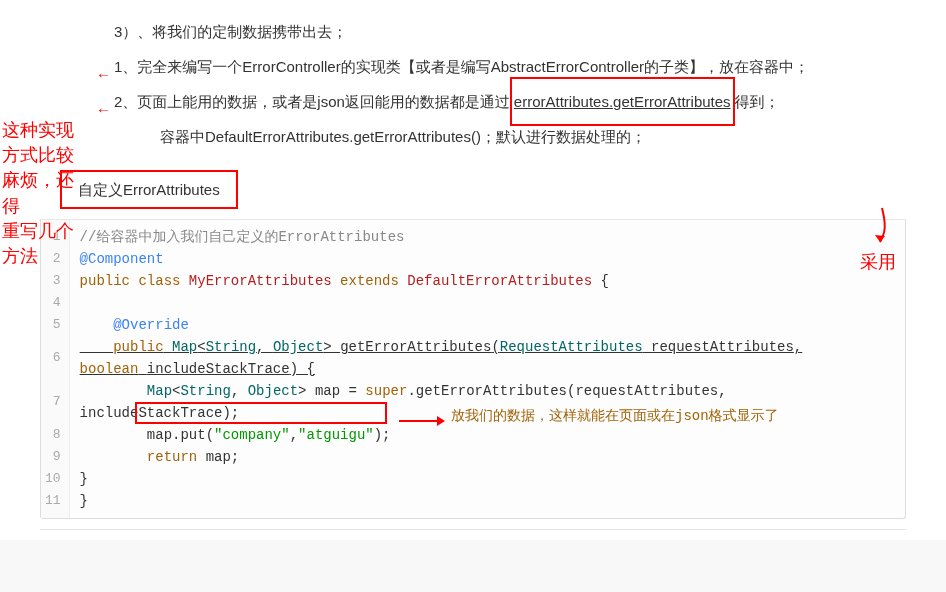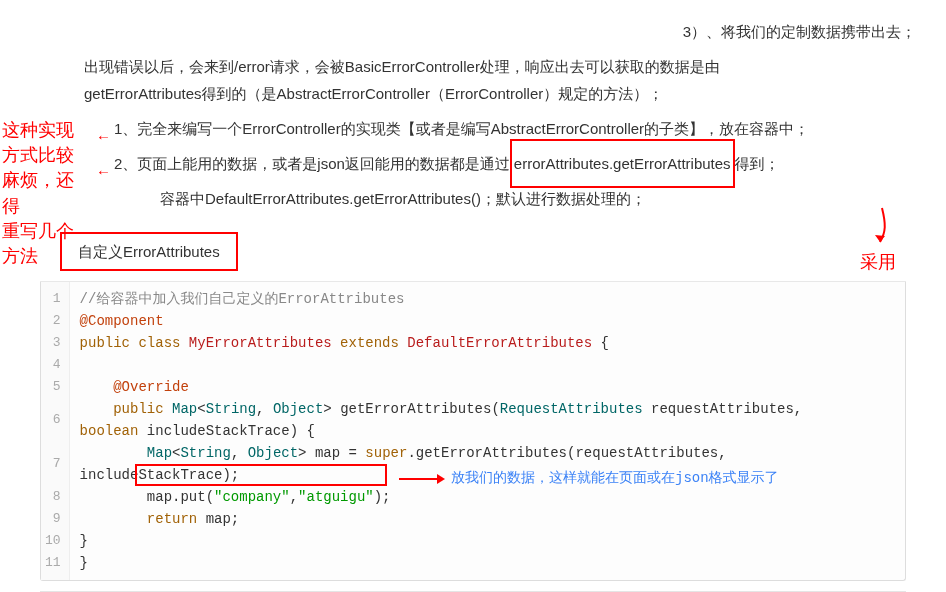--- a/index.html
+++ b/index.html
@@ -11,33 +11,34 @@
     color: #333;
     font-size: 15px;
     line-height: 1.8;
     width: 946px;
     position: relative;
   }
   .content {
     padding: 10px 30px 10px 30px;
     background: #fff;
   }
-  .indent-1 { padding-left: 84px; text-align: right; }
+  .indent-1 { padding-left: 84px; }
   .indent-2 { padding-left: 54px; }
   .indent-3 { padding-left: 84px; }
   .indent-4 { padding-left: 130px; }
   p { margin: 8px 0; }
   .red-box {
     border: 2px solid #ff0000;
     padding: 4px 16px;
     display: inline-block;
   }
   .red-box-inline {
     border: 2px solid #ff0000;
     padding: 14px 2px;
+    text-decoration: underline;
   }
   .side-note {
     position: absolute;
     color: #ff0000;
     font-size: 18px;
     line-height: 1.4;
   }
   .arrow-down {
     position: absolute;
     color: #ff0000;
@@ -65,35 +66,35 @@
     user-select: none;
     font-size: 13px;
   }
   .gutter div { line-height: 22px; }
   .code {
     padding: 6px 10px;
     flex: 1;
   }
   .code-line { line-height: 22px; white-space: nowrap; min-height: 22px; }
   .c-comment { color: #888; }
-  .c-anno { color: #c2410c; }
+  .c-anno { color: #3b82f6; }
   .c-kw { color: #a16207; }
   .c-cls { color: #b91c1c; }
   .c-type { color: #006666; }
   .c-str { color: #009900; }
   .overlay-box {
     position: absolute;
     border: 2px solid #ff0000;
     pointer-events: none;
   }
   .overlay-arrow {
     position: absolute;
     display: flex;
-    align-items: center;
-    color: #3b82f6;
+    align-items: flex-end;
+    color: #a16207;
     font-size: 14px;
     white-space: nowrap;
   }
   .arrow-svg {
     width: 48px; height: 16px; flex: 0 0 auto;
   }
   .bottom-rule {
     height: 1px;
     background: #e5e5e5;
     margin: 0 10px;
@@ -107,24 +108,20 @@
     color:#ff0000;
   }
 </style>
 </head>
 <body>
 
 <div class="content">
 
   <p class="indent-1"><span>3）、将我们的定制数据携带出去；</span></p>
 
-  <p class="indent-2">
-    <span>出现错误以后，会来到/error请求，会被BasicErrorController处理，响应出去可以获取的数据是由</span><br>
-    <span>getErrorAttributes得到的（是AbstractErrorController（ErrorController）规定的方法）；</span>
-  </p>
 
   <p class="indent-3" style="position:relative;">
     <span class="red-arrow-right-small" style="position:absolute;left:66px;top:6px;">←</span>
     <span>1、完全来编写一个ErrorController的实现类【或者是编写AbstractErrorController的子类】，放在容器中；</span>
   </p>
 
   <p class="indent-3" style="position:relative;">
     <span class="red-arrow-right-small" style="position:absolute;left:66px;top:6px;">←</span>
     <span>2、页面上能用的数据，或者是json返回能用的数据都是通过</span><span class="red-box-inline">errorAttributes.getErrorAttributes</span><span>得到；</span>
   </p>
@@ -151,21 +148,21 @@
       <div>11</div>
     </div>
     <div class="code">
       <div class="code-line"><span class="c-comment">//给容器中加入我们自己定义的ErrorAttributes</span></div>
       <div class="code-line"><span class="c-anno">@Component</span></div>
       <div class="code-line">
         <span class="c-kw">public</span> <span class="c-kw">class</span> <span class="c-cls">MyErrorAttributes</span> <span class="c-kw">extends</span> <span class="c-cls">DefaultErrorAttributes</span> <span>{</span>
       </div>
       <div class="code-line">&nbsp;</div>
       <div class="code-line">&nbsp;&nbsp;&nbsp;&nbsp;<span class="c-anno">@Override</span></div>
-      <div class="code-line" style="white-space:normal;">
+      <div class="code-line" style="white-space:normal;text-decoration:underline;">
         &nbsp;&nbsp;&nbsp;&nbsp;<span class="c-kw">public</span> <span class="c-type">Map</span>&lt;<span class="c-type">String</span>, <span class="c-type">Object</span>&gt; <span>getErrorAttributes</span>(<span class="c-type">RequestAttributes</span> <span>requestAttributes</span>,<br><span class="c-kw">boolean</span> <span>includeStackTrace</span>) {
       </div>
       <div class="code-line" style="white-space:normal;">
         &nbsp;&nbsp;&nbsp;&nbsp;&nbsp;&nbsp;&nbsp;&nbsp;<span class="c-type">Map</span>&lt;<span class="c-type">String</span>, <span class="c-type">Object</span>&gt; <span>map</span> = <span class="c-kw">super</span>.<span>getErrorAttributes</span>(<span>requestAttributes</span>,<br><span>includeStackTrace);</span>
       </div>
       <div class="code-line">
         &nbsp;&nbsp;&nbsp;&nbsp;&nbsp;&nbsp;&nbsp;&nbsp;<span>map.put</span>(<span class="c-str">"company"</span>,<span class="c-str">"atguigu"</span>);
       </div>
       <div class="code-line">&nbsp;&nbsp;&nbsp;&nbsp;&nbsp;&nbsp;&nbsp;&nbsp;<span class="c-kw">return</span> <span>map;</span></div>
       <div class="code-line"><span>    }</span></div>

